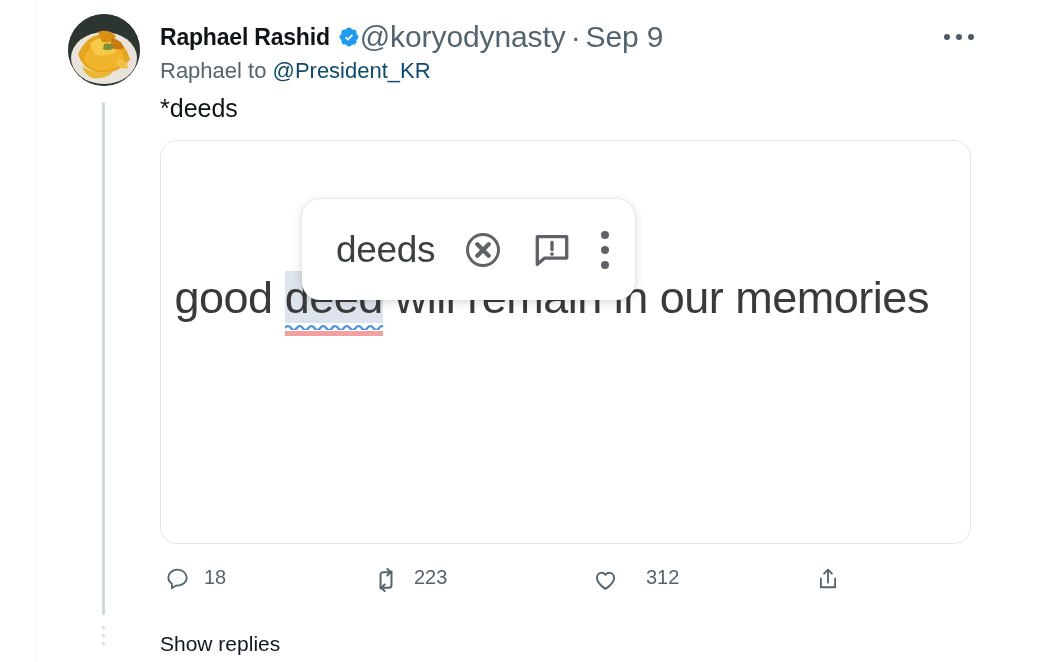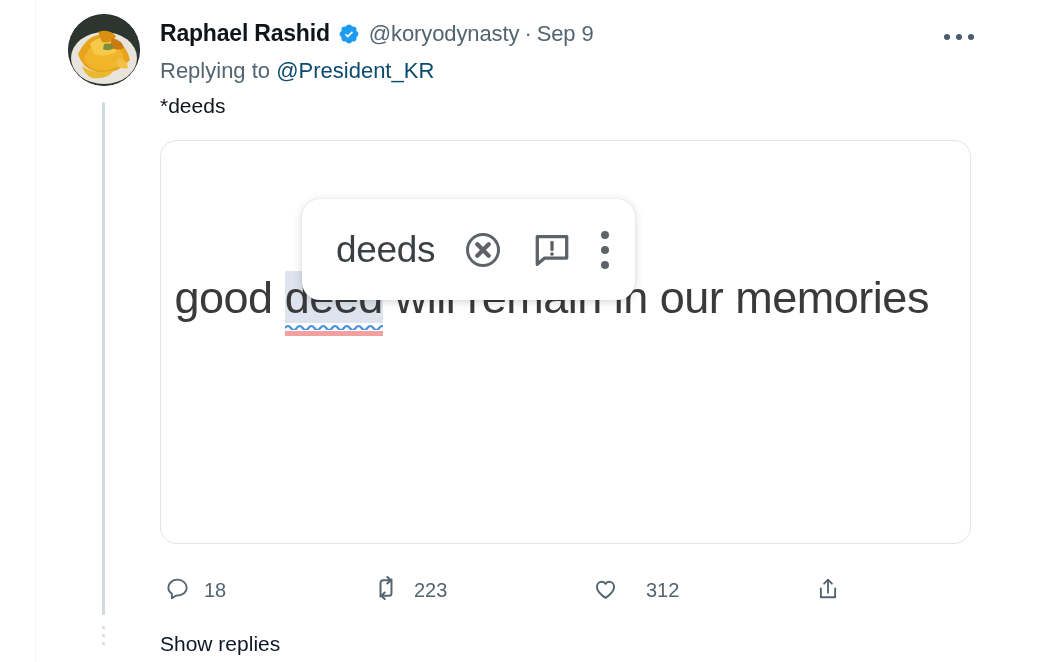--- a/index.html
+++ b/index.html
@@ -48,21 +48,21 @@
   }
   .display-name {
     font-size: 23px; font-weight: bold; color: #0f1419;
     letter-spacing: -0.2px;
   }
   .verified-badge {
     margin-left: 8px; width: 22px; height: 22px; display:inline-block;
   }
   .verified-badge svg { display:block; width: 22px; height: 22px; }
   .handle-line {
-    margin-left: 9px; font-size: 22px; color: #536471; letter-spacing: -0.1px;
+    font-size: 30px; color: #536471; letter-spacing: -0.1px;
   }
   .handle-sep { margin: 0 5px; }
 
   .more-menu {
     position: absolute; left: 938px; top: 28px;
     display: flex; gap: 6px; align-items: center;
     padding: 6px; cursor: pointer;
   }
   .more-menu i {
     width: 6px; height: 6px; border-radius: 50%; background: #4b5c6b; display:block;
@@ -71,21 +71,21 @@
   
   .replying-to {
     position: absolute; left: 160px; top: 58px;
     font-size: 22px; color: #536471; white-space: nowrap;
   }
   .replying-to .mention { color: #0c4a6e; }
 
   
   .tweet-text {
     position: absolute; left: 160px; top: 94px;
-    font-size: 21px; color: #0f1419;
+    font-size: 25px; color: #0f1419;
   }
 
   
   .media-card {
     position: absolute; left: 160px; top: 140px;
     width: 811px; height: 404px;
     border: 1px solid #dfe6ec; border-radius: 17px;
     background: #ffffff; overflow: hidden;
   }
 
@@ -124,21 +124,21 @@
   .popup-icon svg { display: block; }
   .kebab { display:flex; flex-direction: column; gap: 7px; align-items:center; cursor:pointer; }
   .kebab i { width: 8px; height: 8px; border-radius: 50%; background: #5f6368; display:block; }
 
   
   .actions {
     position: absolute; left: 160px; top: 566px;
     width: 700px; height: 40px;
   }
   .action {
-    position: absolute; top: 0; display: flex; align-items: flex-end;
+    position: absolute; top: 0; display: flex; align-items: flex-start;
     color: #536471; cursor: pointer; height: 36px;
   }
   .action .count { font-size: 20px; margin-left: 14px; color: #536471; }
   .action svg { display: block; }
   .act-reply  { left: 4px; }
   .act-retweet{ left: 212px; }
   .act-like   { left: 432px; gap: 13px; }
   .act-share  { left: 655px; }
 
   
@@ -196,21 +196,21 @@
     </span>
   </div>
 
   <div class="more-menu">
     <i></i>
       <i></i>
       <i></i>
   </div>
 
   <div class="replying-to">
-    <span>Replying to</span>
+    <span>Raphael to</span>
     <span class="mention">@President_KR</span>
   </div>
 
   <div class="tweet-text">*deeds</div>
 
   <div class="media-card">
 
     <div class="shot-text">
       <span>l good </span><span class="shot-word"><span>deed</span><svg class="squiggle" viewBox="0 0 100 7" preserveAspectRatio="none" xmlns="http://www.w3.org/2000/svg">
             <path d="M0 5 Q3 1 6 5 T12 5 T18 5 T24 5 T30 5 T36 5 T42 5 T48 5 T54 5 T60 5 T66 5 T72 5 T78 5 T84 5 T90 5 T96 5 T102 5" fill="none" stroke="#4a90e2" stroke-width="2.2"></path>

